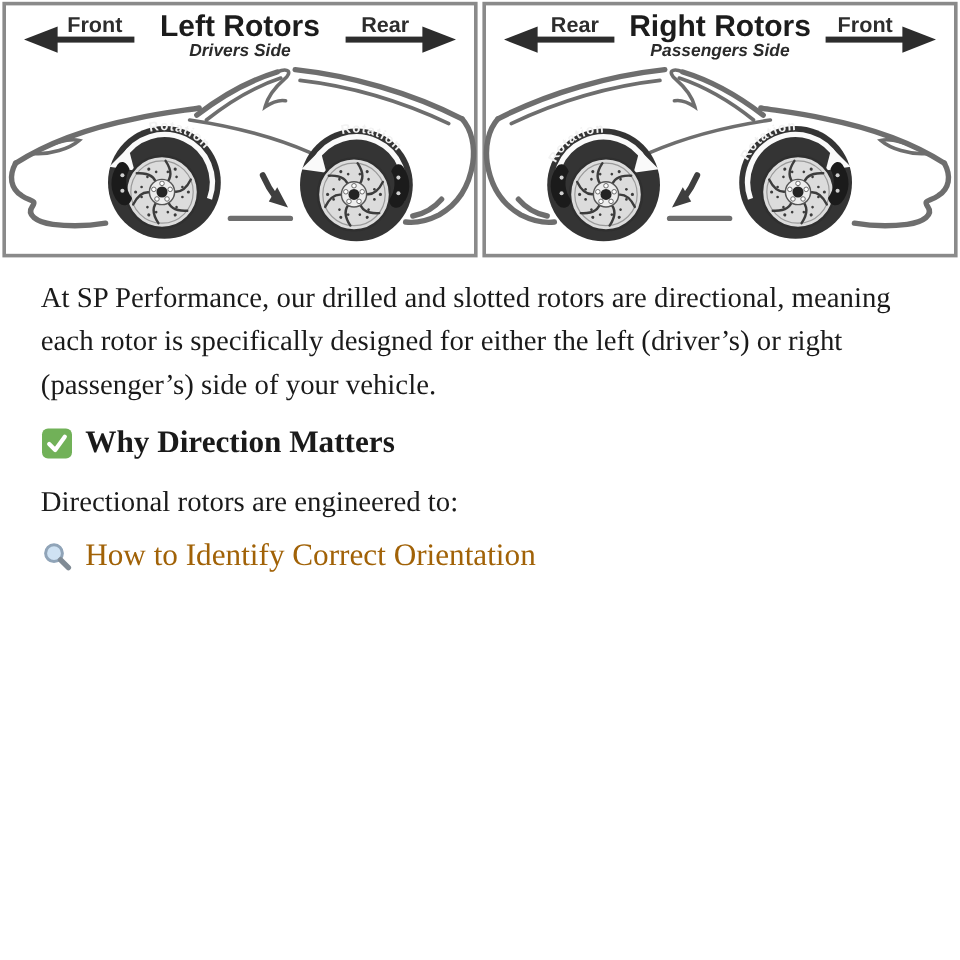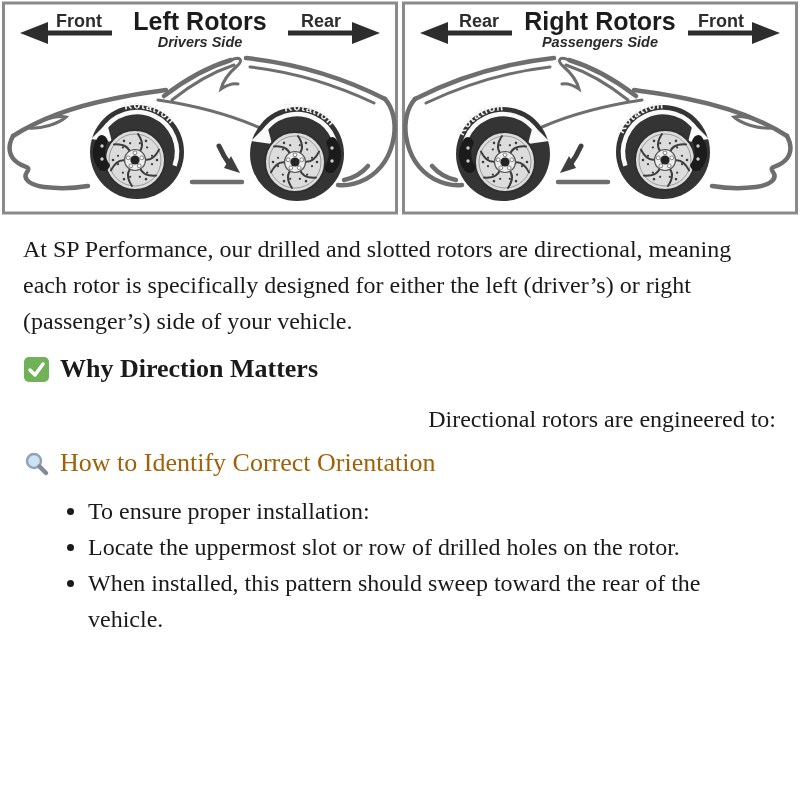--- a/index.html
+++ b/index.html
@@ -10,27 +10,27 @@
   .dir-label{font-size:18px;font-weight:bold;fill:#2d2d2d;text-anchor:middle;}
   .dir-bar{fill:#2d2d2d;}
   .panel-title{font-size:25px;font-weight:bold;fill:#1c1c1c;text-anchor:middle;}
   .panel-sub{font-size:14.5px;font-weight:bold;font-style:italic;fill:#2a2a2a;text-anchor:middle;}
   .body-line{fill:none;stroke:#6e6e6e;stroke-width:4.5;stroke-linecap:round;}
   .thin-line{fill:none;stroke:#6e6e6e;stroke-width:3;stroke-linecap:round;}
   .slot{fill:none;stroke:#3c3c3c;stroke-width:2;stroke-linecap:round;}
   .dots circle{fill:#3c3c3c;}
   .lug{fill:#ffffff;stroke:#666;stroke-width:.8;}
   .rot-text{font-size:11px;font-weight:bold;fill:#f2f2f2;letter-spacing:.8px;}
-  .content{padding:0 24px 0 23px;font-size:24px;line-height:36px;}
+  .content{padding:0 24px 0 34px;font-size:24px;line-height:36px;}
   .intro{margin:13px 0 0;max-width:715px;}
   .sec-h{display:flex;align-items:center;gap:10px;font-size:26px;line-height:34px;margin:13px 0 0;}
   .sec-h.bold .sec-title{font-weight:bold;}
   .sec-h.normal .sec-title{font-weight:normal;color:#a16207;}
   .sec-icon{flex:0 0 auto;width:27px;height:27px;}
-  .lead{margin:15px 0 0;text-align:right;}
+  .lead{margin:15px 0 0;}
   ul{margin:7px 0 0;padding:0 0 0 65px;}
   ul.list-2{margin-top:13px;}
   li{margin:0;}
   ul.list-1 li{max-width:660px;}
   ul.list-2 li{max-width:700px;}
   .h2-gap{margin-top:9px;}
 </style>
 </head>
 <body>
 
@@ -184,18 +184,13 @@
   <h2 class="sec-h normal h2-gap">
     <span class="sec-icon">
       <svg width="27" height="27" viewBox="0 0 27 27">
         <circle cx="11" cy="11" r="7" fill="#cfe2f3" stroke="#90a4b8" stroke-width="2.5"></circle>
         <line x1="16.5" y1="16.5" x2="23" y2="23" stroke="#808b95" stroke-width="4.5" stroke-linecap="round"></line>
       </svg>
     </span>
     <span class="sec-title">How to Identify Correct Orientation</span>
   </h2>
 
-  <ul class="list-2">
-    <li>To ensure proper installation:</li>
-    <li>Locate the uppermost slot or row of drilled holes on the rotor.</li>
-    <li>When installed, this pattern should sweep toward the rear of the vehicle.</li>
-  </ul>
 </div>
 
 </body></html>

